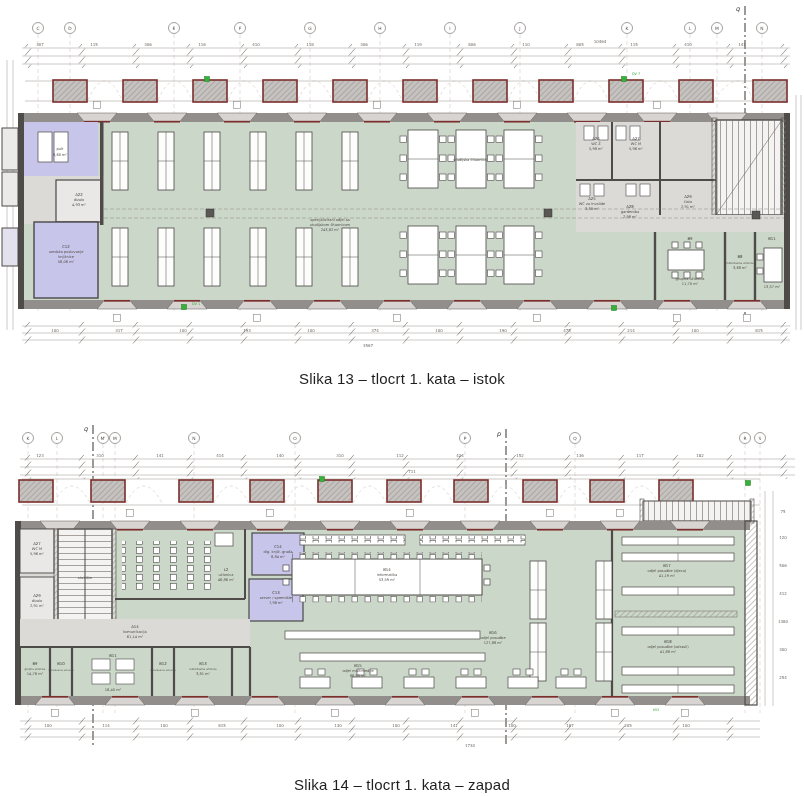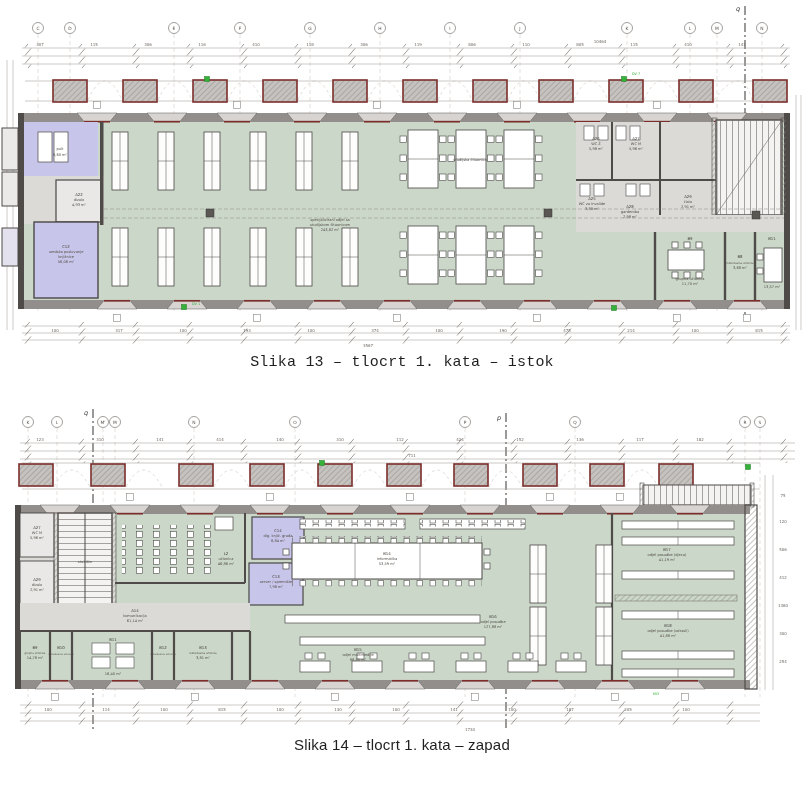--- a/index.html
+++ b/index.html
@@ -1,21 +1,21 @@
 <!DOCTYPE html>
 <html><head>
 <meta charset="utf-8">
 <style>
   html,body{margin:0;padding:0;background:#ffffff;}
   .page{width:804px;height:797px;background:#fff;overflow:hidden;font-family:"Liberation Sans",sans-serif;}
   figure{margin:0;}
   svg{display:block;font-family:"DejaVu Sans",sans-serif;}
   .caption{text-align:center;font-size:15px;color:#1f1f1f;letter-spacing:0.2px;}
-  .cap1{margin-top:4px;font-family:Liberation Mono, monospace;}
-  .cap2{margin-top:1px;}
+  .cap1{margin-top:20px;}
+  .cap2{margin-top:25px;}
   .dimtxt{font-size:4px;fill:#6e6862;}
   .rl{font-size:3.6px;fill:#55504b;}
   .rlc{font-size:3.9px;fill:#44403c;}
   .grn{font-size:3.4px;fill:#2fae35;}
   .gl{font-size:4.4px;fill:#55504b;}
   .secl{font-size:6.5px;font-style:italic;fill:#3a3734;}
   text{text-anchor:middle;}
 </style>
 </head>
 <body>

